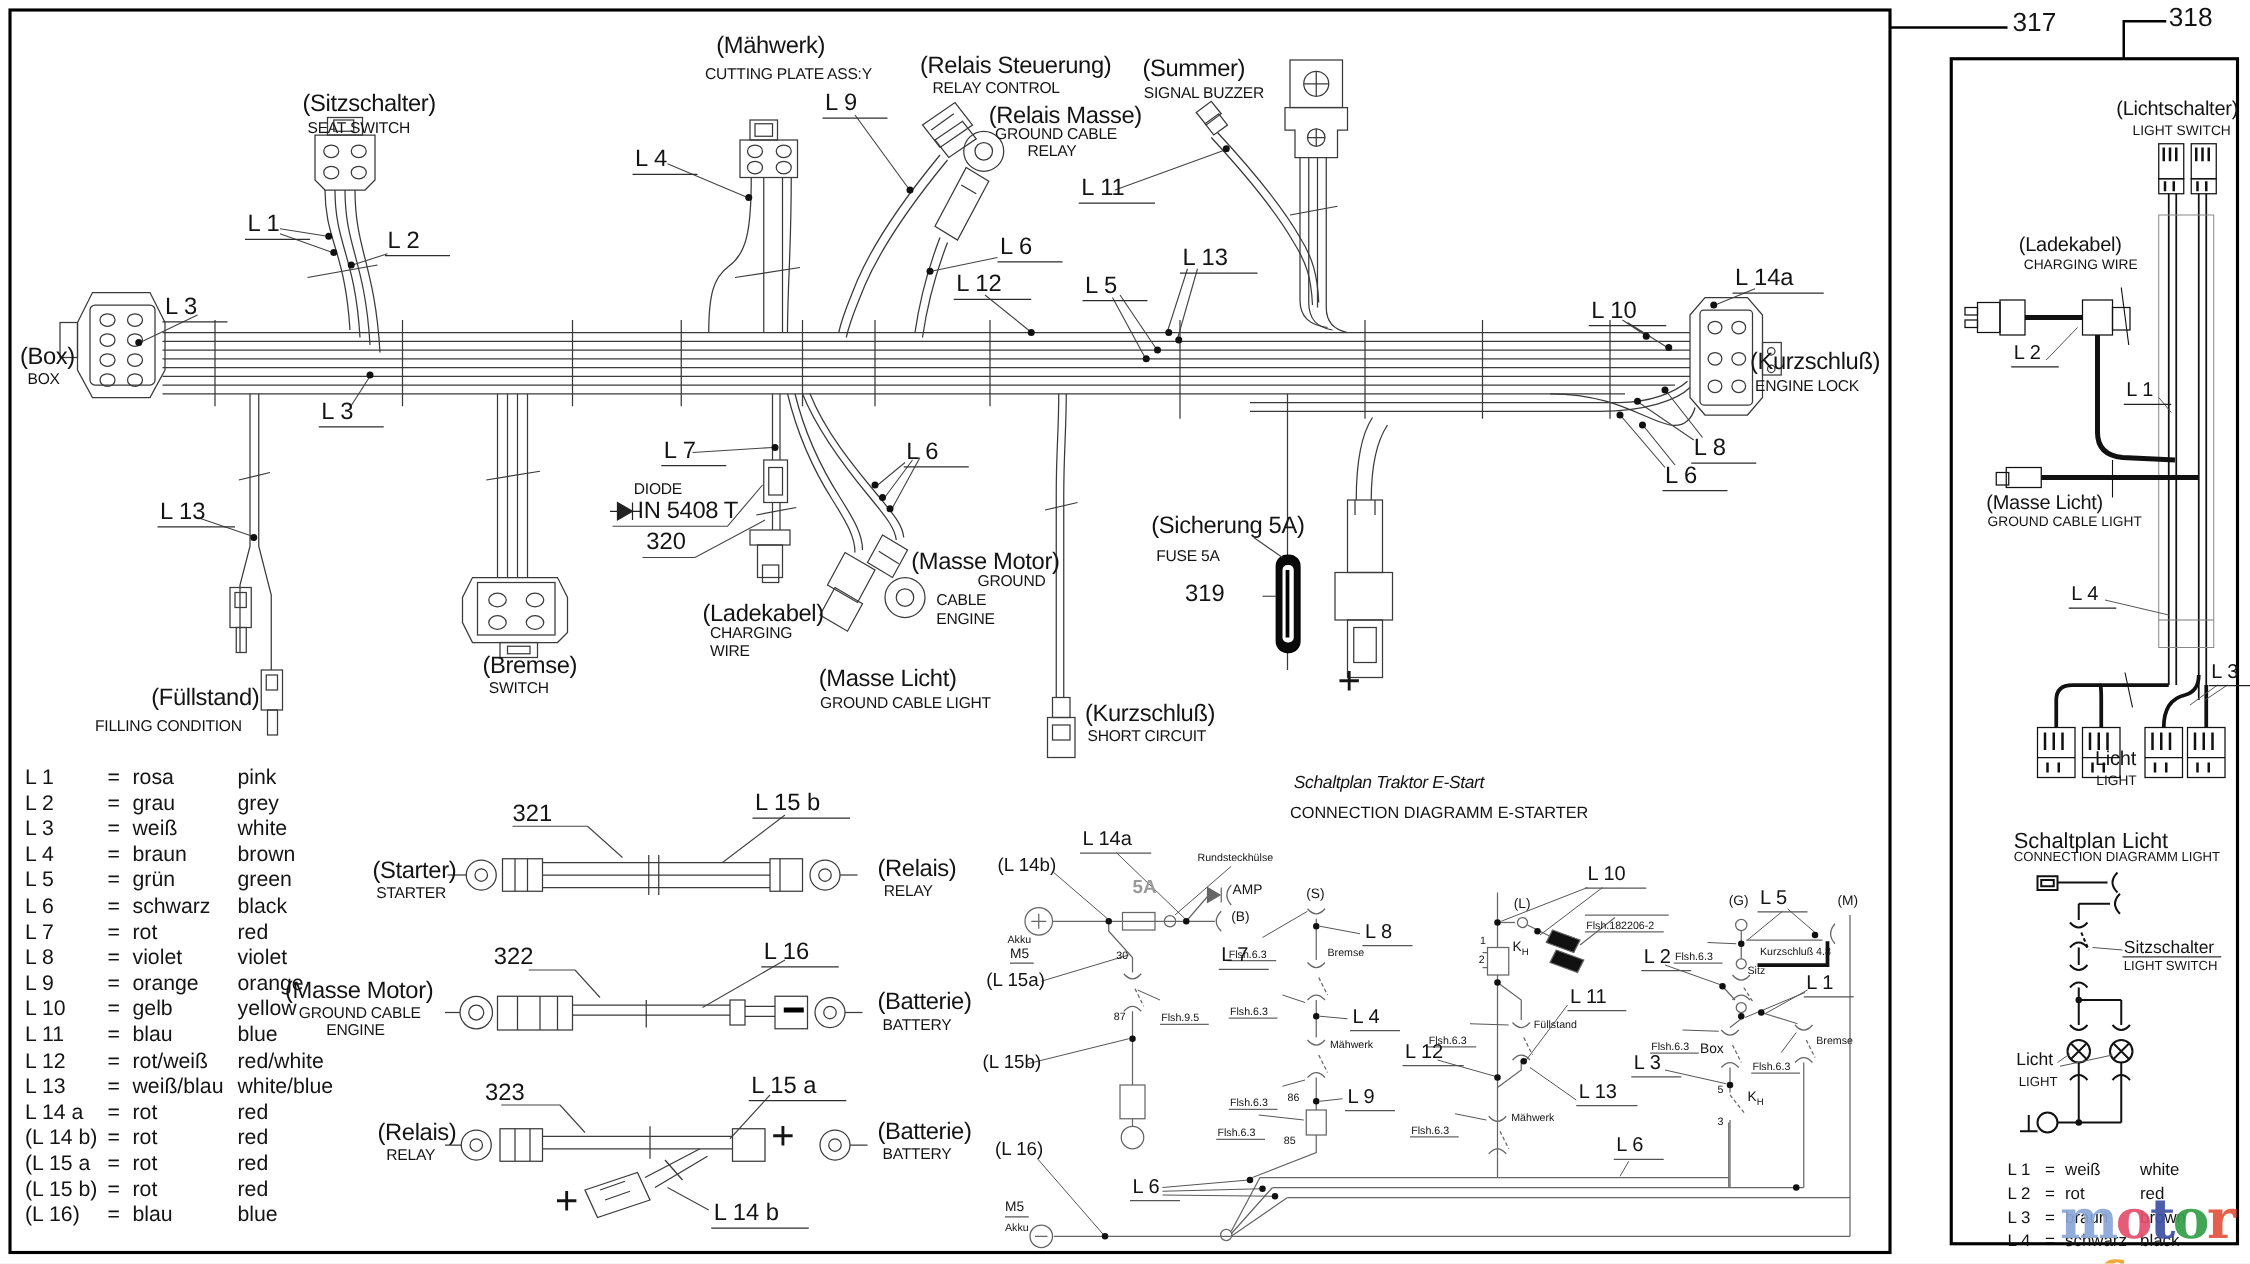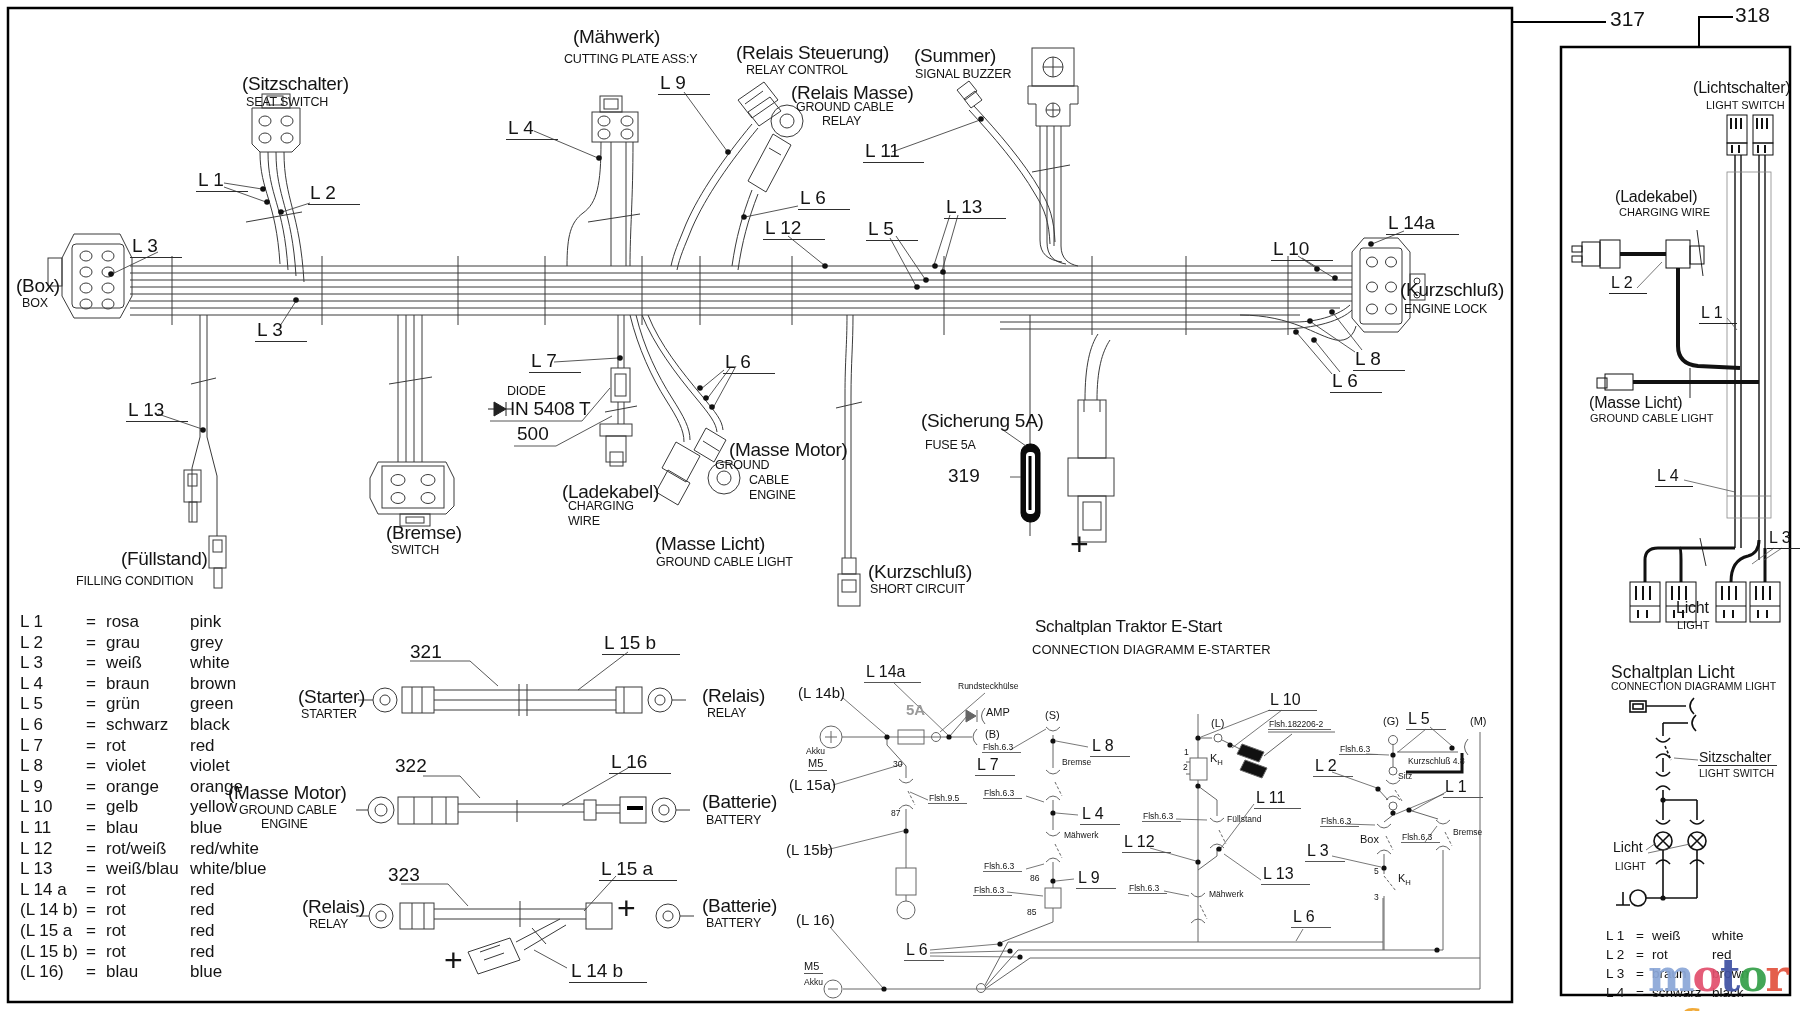--- a/index.html
+++ b/index.html
@@ -4,24 +4,24 @@
 <style>
   html,body{margin:0;padding:0;background:#e8e8e8;}
   #stage{position:relative;width:1800px;height:1011px;background:#ffffff;overflow:hidden;
          font-family:"Liberation Sans",sans-serif;color:#141414;}
   svg{position:absolute;left:0;top:0;}
   .lab{position:absolute;white-space:nowrap;color:#141414;line-height:1.05;}
   .de{font-size:19px;letter-spacing:-.3px;}
   .en{font-size:12.5px;letter-spacing:-.2px;}
   .wl{font-size:19px;border-bottom:1.4px solid #2e2e2e;padding:0 24px 1px 2px;}
   .num{font-size:19px;}
-  .t1{font-size:17px;letter-spacing:-.3px;}
+  .t1{font-size:14px;letter-spacing:-.3px;font-style:italic;}
   .t2{font-size:13px;}
   .sm{font-size:8.5px;}
-  .su{font-size:8.5px;border-bottom:.9px solid #666;padding:0 8px 0 1px;}
+  .su{font-size:8.5px;border-bottom:.9px solid #666;padding:0 8px 0 1px;margin-top:16px;}
   .sl{font-size:15px;}
   .swl{font-size:16px;border-bottom:1px solid #555;padding:0 16px 1px 2px;}
   .s11{font-size:11px;}
   .ref{font-size:21px;}
   .pde{font-size:16px;letter-spacing:-.2px;}
   .pen{font-size:11px;}
   .pwl{font-size:16px;border-bottom:1.2px solid #222;padding:0 14px 1px 2px;}
   .pt1{font-size:17.5px;}
   .pt2{font-size:10.5px;}
   .cl{font-size:14px;}
@@ -635,26 +635,26 @@
 <span class="lab de" style="left:914px;top:46px">(Summer)</span>
 <span class="lab en" style="left:915px;top:68px">SIGNAL BUZZER</span>
 <span class="lab de" style="left:1400px;top:280px">(Kurzschluß)</span>
 <span class="lab en" style="left:1404px;top:303px">ENGINE LOCK</span>
 <span class="lab de" style="left:121px;top:549px">(Füllstand)</span>
 <span class="lab en" style="left:76px;top:575px">FILLING CONDITION</span>
 <span class="lab de" style="left:386px;top:523px">(Bremse)</span>
 <span class="lab en" style="left:391px;top:544px">SWITCH</span>
 <span class="lab en" style="left:507px;top:385px">DIODE</span>
 <span class="lab de" style="left:510px;top:399px">IN 5408 T</span>
-<span class="lab num" style="left:517px;top:424px">500</span>
+<span class="lab num" style="left:517px;top:424px">320</span>
 <span class="lab de" style="left:562px;top:482px">(Ladekabel)</span>
 <span class="lab en" style="left:568px;top:500px">CHARGING</span>
 <span class="lab en" style="left:568px;top:515px">WIRE</span>
 <span class="lab de" style="left:729px;top:440px">(Masse Motor)</span>
-<span class="lab en" style="left:715px;top:459px">GROUND</span>
+<span class="lab en" style="left:782px;top:459px">GROUND</span>
 <span class="lab en" style="left:749px;top:474px">CABLE</span>
 <span class="lab en" style="left:749px;top:489px">ENGINE</span>
 <span class="lab de" style="left:655px;top:534px">(Masse Licht)</span>
 <span class="lab en" style="left:656px;top:556px">GROUND CABLE LIGHT</span>
 <span class="lab de" style="left:868px;top:562px">(Kurzschluß)</span>
 <span class="lab en" style="left:870px;top:583px">SHORT CIRCUIT</span>
 <span class="lab de" style="left:921px;top:411px">(Sicherung 5A)</span>
 <span class="lab en" style="left:925px;top:439px">FUSE 5A</span>
 <span class="lab num" style="left:948px;top:466px">319</span>
 <span class="lab plus" style="left:1070px;top:528px">+</span>

